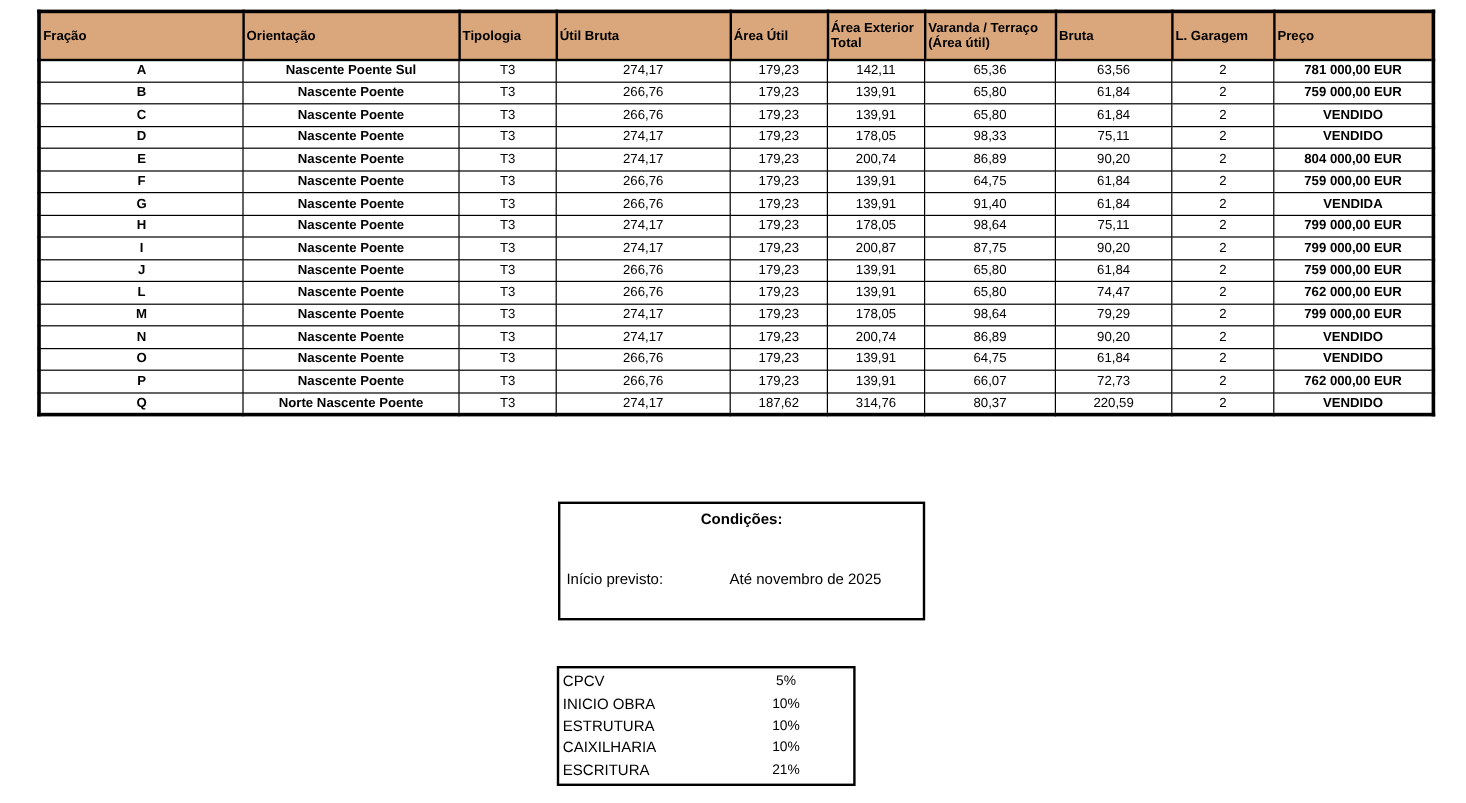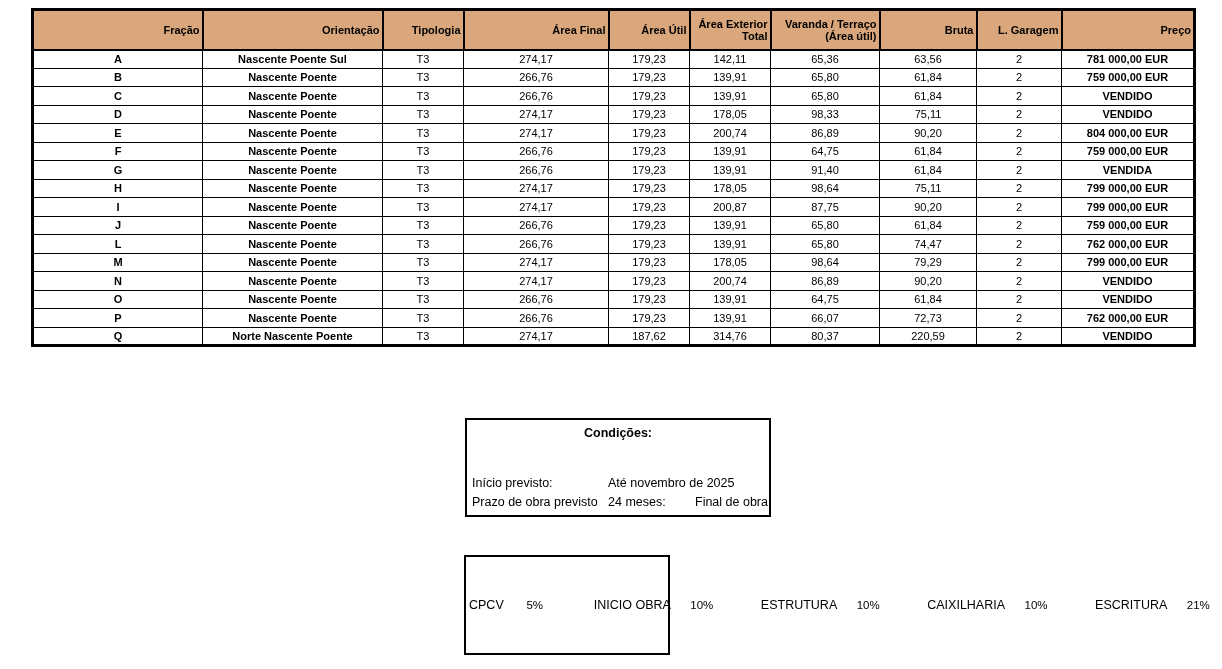--- a/index.html
+++ b/index.html
@@ -18,21 +18,21 @@
     border-collapse:collapse;
     table-layout:fixed;
     border:3px solid #000;
   }
   table.price th {
     background:#d9a77b;
     border:2px solid #000;
     font-size:11px;
     font-weight:bold;
     height:40px;
-    text-align:right;
+    text-align:left;
     vertical-align:middle;
     white-space:pre-line;
     padding:0 2px;
   }
   table.price td {
     border:1px solid #000;
     font-size:11px;
     height:18.5px;
     text-align:center;
     vertical-align:middle;
@@ -62,25 +62,25 @@
     display:grid;
     grid-template-columns:136px 87px auto;
     line-height:18.5px;
   }
   .cond-row span { white-space:nowrap; }
 
   
   .pay-box {
     position:absolute;
     left:464px; top:555px;
-    width:206px; height:100px;
+    width:249px; height:100px;
     border:2px solid #000;
     font-size:12.5px;
     display:flex;
-    flex-direction:row;
+    flex-direction:column;
     justify-content:space-around;
     padding:2px 0;
   }
   .pay-row {
     display:flex;
     align-items:center;
   }
   .pay-label { flex:1; padding-left:3px; white-space:nowrap; }
   .pay-value {
     width:62px;
@@ -103,21 +103,21 @@
     <col style="width:109px">
       <col style="width:97px">
       <col style="width:85px">
     <col style="width:133px">
   </colgroup>
   <thead>
     <tr>
       <th>Fração</th>
       <th>Orientação</th>
       <th>Tipologia</th>
-      <th>Área Final</th>
+      <th>Útil Bruta</th>
       <th>Área Útil</th>
       <th>Área Exterior
 Total</th>
       <th>Varanda / Terraço
 (Área útil)</th>
       <th>Bruta</th>
       <th>L. Garagem</th>
       <th>Preço</th>
     </tr>
   </thead>
@@ -318,25 +318,20 @@
 </table>
 
 <div class="cond-box">
   <div class="cond-title">Condições:</div>
   <div class="cond-grid">
     <div class="cond-row">
       <span>Início previsto:</span>
       <span>Até novembro de 2025</span>
       <span></span>
     </div>
-    <div class="cond-row">
-      <span>Prazo de obra previsto</span>
-      <span>24 meses:</span>
-      <span>Final de obra</span>
-    </div>
   </div>
 </div>
 
 <div class="pay-box">
   <div class="pay-row">
     <span class="pay-label">CPCV</span>
     <span class="pay-value">5%</span>
   </div>
   <div class="pay-row">
     <span class="pay-label">INICIO OBRA</span>

